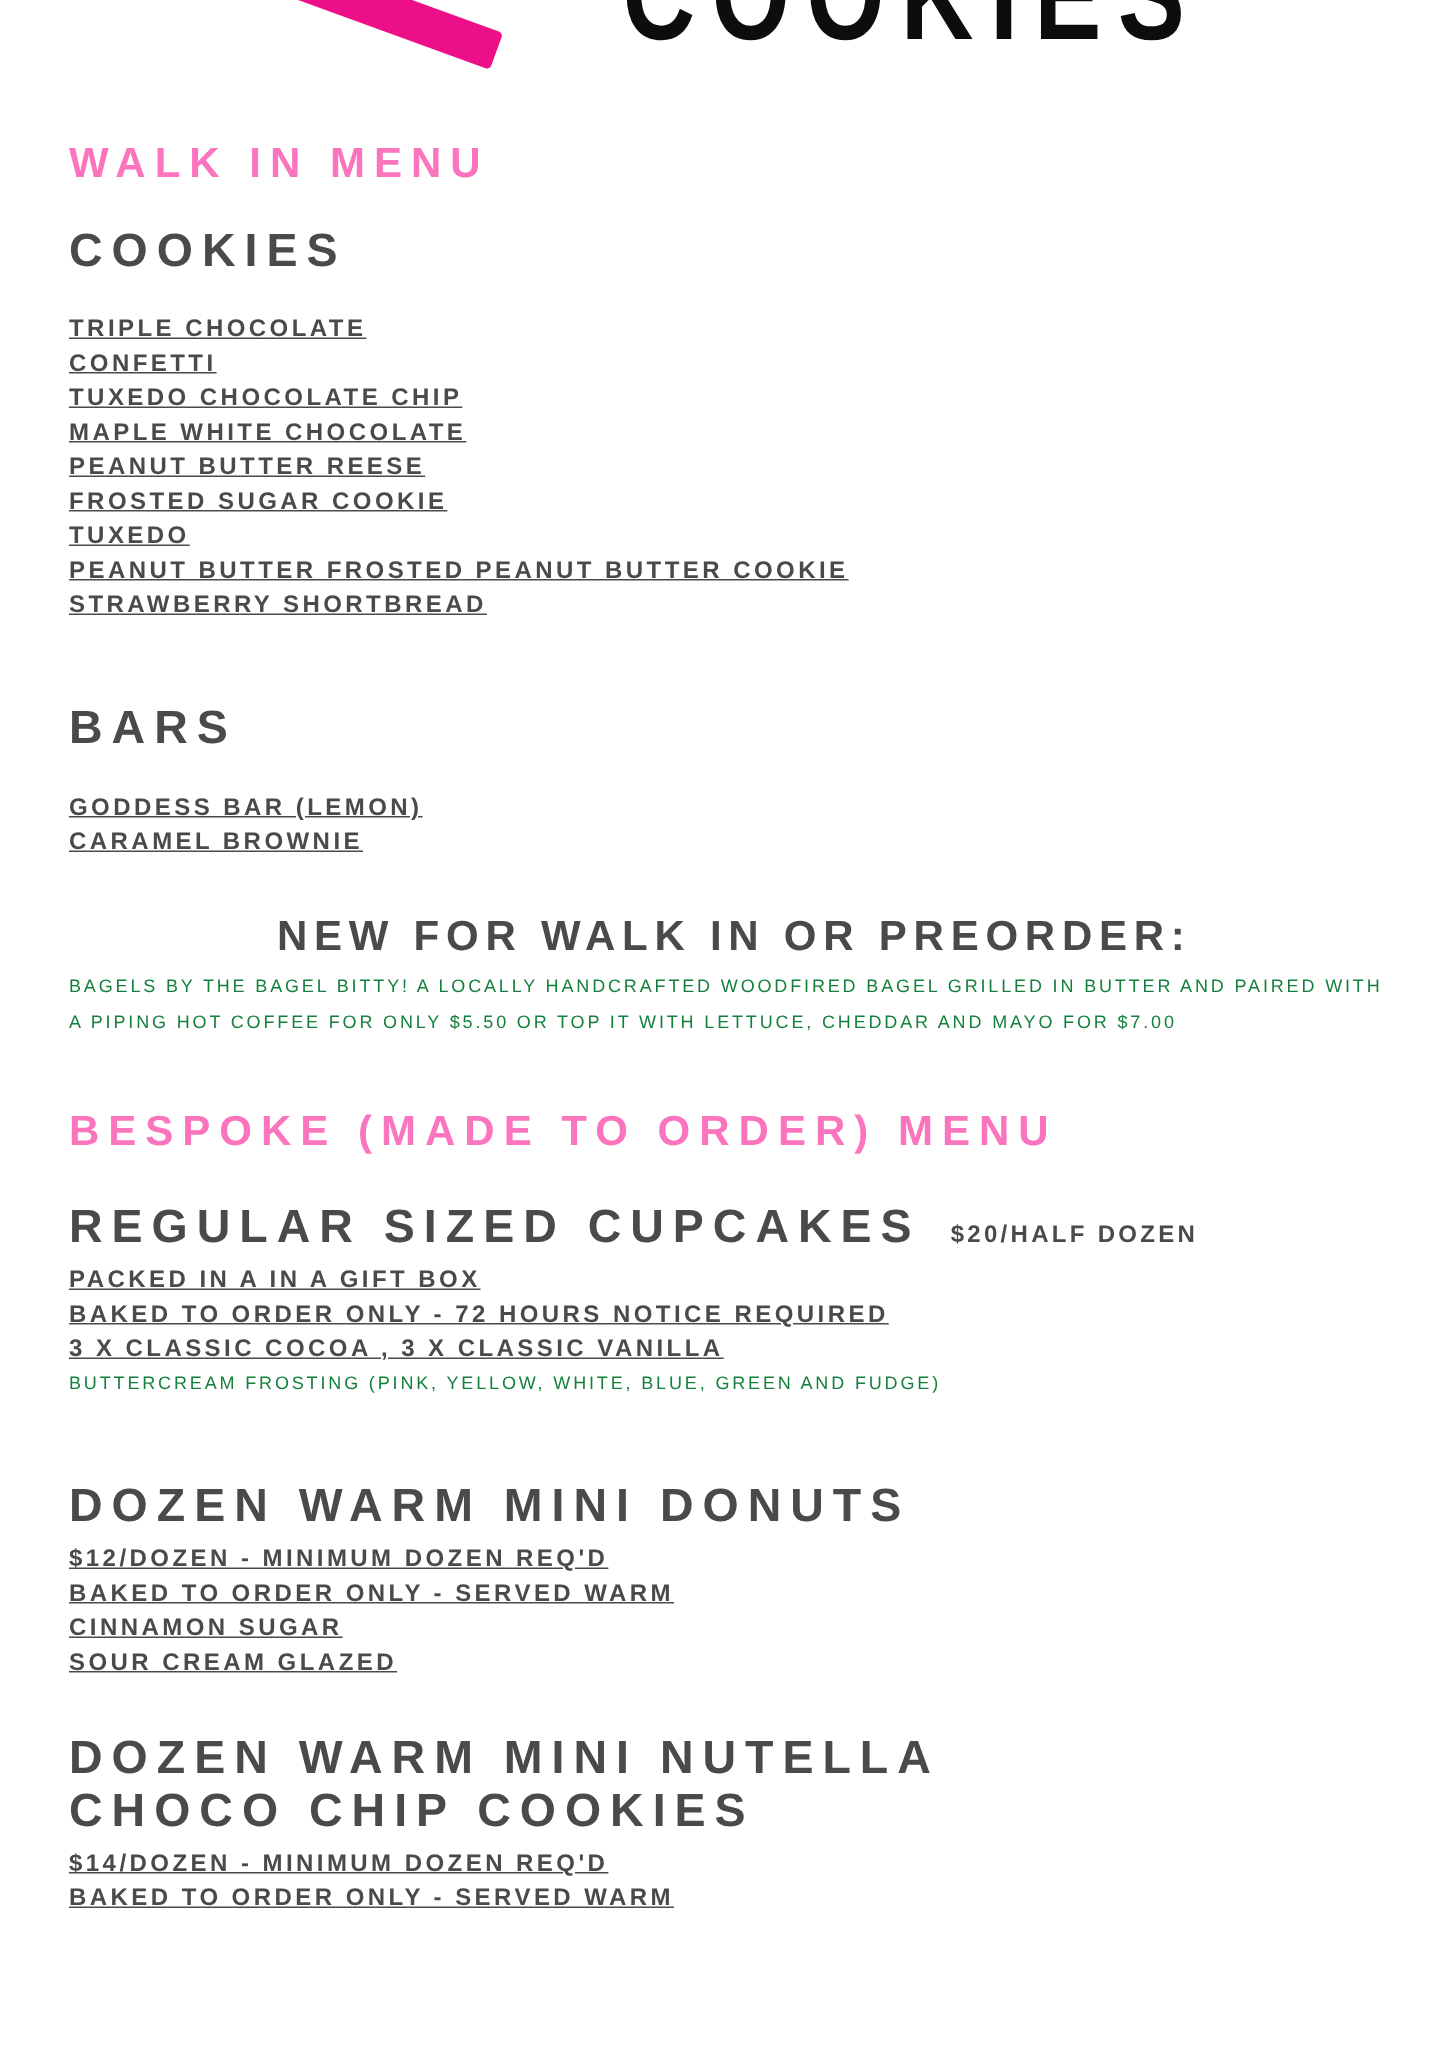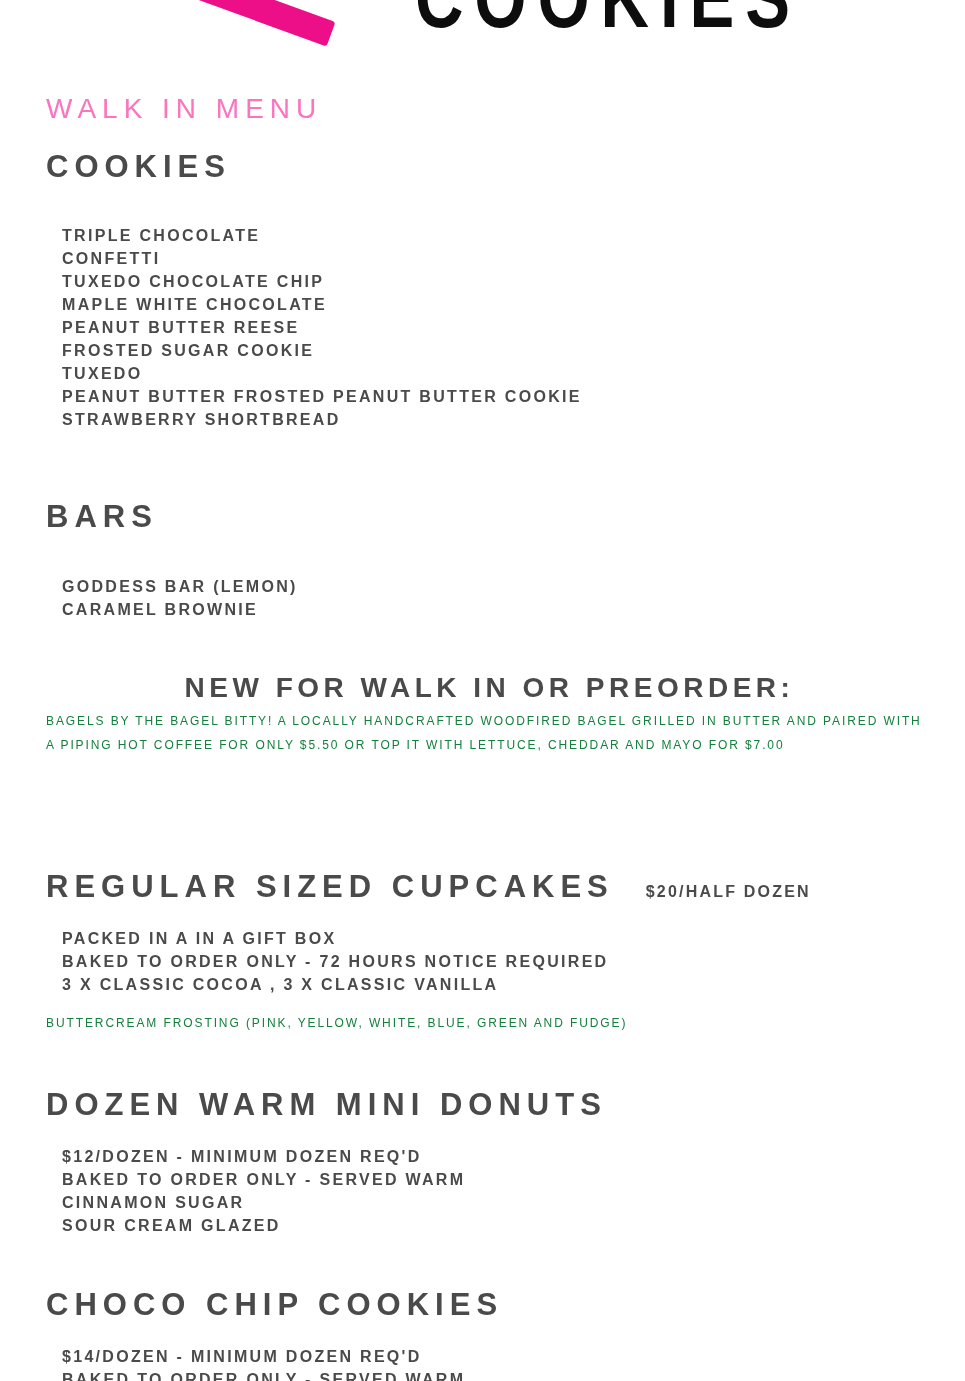--- a/index.html
+++ b/index.html
@@ -49,21 +49,21 @@
   }
 
   
   .sheet {
     padding: 0 32px 0 46px;
   }
 
   .section-title-pink {
     color: #fb74be;
     font-size: 28px;
-    font-weight: 400;
+    font-weight: 700;
     letter-spacing: 6px;
     line-height: 1.1;
     margin: 0;
     white-space: nowrap;
   }
 
   .heading-lg {
     color: #4a4a4a;
     font-size: 31px;
     font-weight: 700;
@@ -79,36 +79,36 @@
     font-weight: 700;
     letter-spacing: 4.5px;
     line-height: 1.18;
     margin: 0;
     text-align: center;
   }
 
   .heading-row {
     display: flex;
     align-items: baseline;
-    gap: 32px;
-    margin-top: 36px;
+    gap: 20px;
   }
 
   .price-inline {
     color: #4a4a4a;
     font-size: 16px;
     font-weight: 700;
     letter-spacing: 2.2px;
     white-space: nowrap;
   }
 
   .list {
     list-style: none;
-    margin: 16px;
+    margin: 0;
     padding: 0;
+    text-decoration: underline;
   }
   .list li,
   .body-line {
     color: #4a4a4a;
     font-size: 16px;
     font-weight: 700;
     letter-spacing: 2.3px;
     line-height: 23px;
     white-space: nowrap;
   }
@@ -175,20 +175,21 @@
   <div class="sp-34"></div>
 
   <h2 class="heading-md">NEW FOR WALK IN OR PREORDER:</h2>
 
   <div class="sp-6"></div>
 
   <p class="body-para">BAGELS BY THE BAGEL BITTY!   A LOCALLY HANDCRAFTED WOODFIRED BAGEL GRILLED IN BUTTER AND PAIRED WITH A PIPING HOT COFFEE FOR ONLY $5.50 OR TOP IT WITH LETTUCE, CHEDDAR AND MAYO FOR $7.00</p>
 
   <div class="sp-46"></div>
 
+  <h1 class="section-title-pink">BESPOKE (MADE TO ORDER) MENU</h1>
 
   <div class="sp-30"></div>
 
   <div class="heading-row">
     <h2 class="heading-lg">REGULAR SIZED CUPCAKES</h2>
     <span class="price-inline">$20/HALF DOZEN</span>
   </div>
 
   <div class="sp-6"></div>
 
@@ -207,20 +208,21 @@
 
   <ul class="list">
     <li>$12/DOZEN - MINIMUM DOZEN REQ'D</li>
     <li>BAKED TO ORDER ONLY - SERVED WARM</li>
     <li>CINNAMON SUGAR</li>
     <li>SOUR CREAM GLAZED</li>
   </ul>
 
   <div class="sp-34"></div>
 
+  <h2 class="heading-lg">DOZEN WARM MINI  NUTELLA</h2>
   <h2 class="heading-lg">CHOCO CHIP COOKIES</h2>
 
   <div class="sp-6"></div>
 
   <ul class="list">
     <li>$14/DOZEN -  MINIMUM DOZEN REQ'D</li>
     <li>BAKED TO ORDER ONLY - SERVED WARM</li>
   </ul>
 
 </div>

